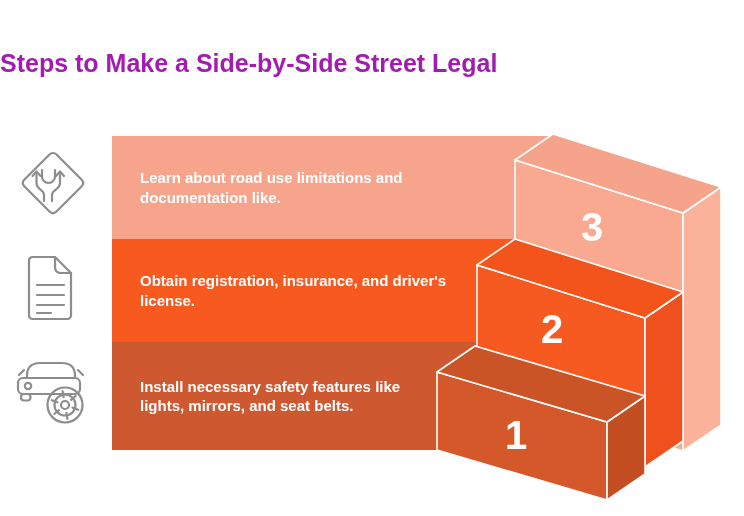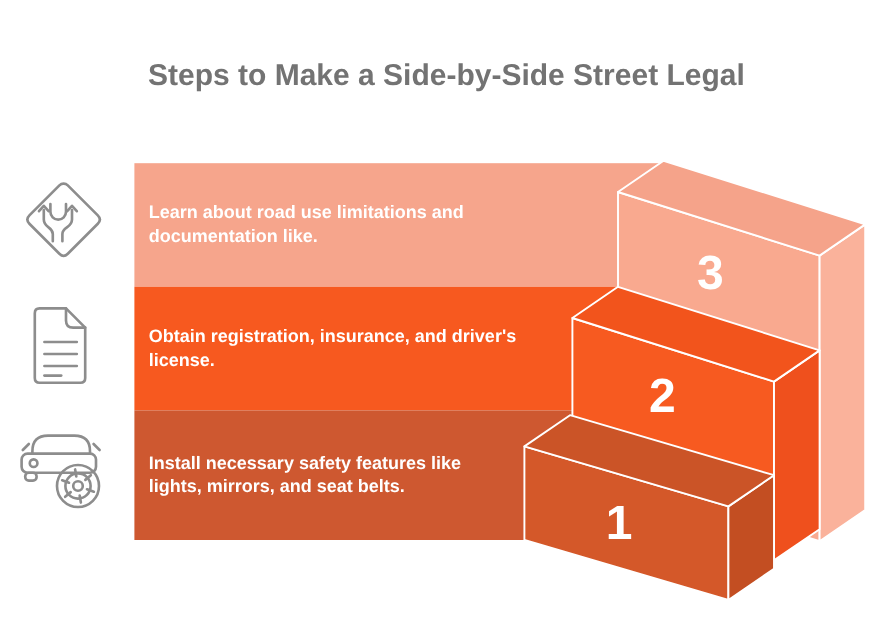--- a/index.html
+++ b/index.html
@@ -2,25 +2,25 @@
 <html><head>
 <meta charset="utf-8">
 <style>
   html,body { margin:0; padding:0; background:#fff; }
   .page {
     position:relative; width:744px; height:516px; background:#ffffff;
     font-family:"Liberation Sans", sans-serif; overflow:hidden;
   }
   .title {
     position:absolute; top:49px; left:0; width:100%; margin:0;
-    text-align:center; font-size:25px; font-weight:bold; color:#737373;
+    font-size:25px; font-weight:bold; color:#a21caf;
   }
   .band {
     position:absolute; left:112px; display:flex; flex-direction:column;
-    justify-content:center; padding-left:12px; box-sizing:border-box;
+    justify-content:center; padding-left:28px; box-sizing:border-box;
     color:#ffffff; font-size:15px; font-weight:bold; line-height:19.5px;
   }
   .band span { white-space:nowrap; }
   .band-top    { top:136px; height:103px; width:441px; background:#f6a58c; }
   .band-middle { top:239px; height:103px; width:404px; background:#f7591f; }
   .band-bottom { top:342px; height:108px; width:365px; background:#ce5830; }
   .icon { position:absolute; }
   .icon path, .icon rect, .icon circle, .icon line {
     fill:none; stroke:#8d8d8d; stroke-width:2.2;
     stroke-linecap:round; stroke-linejoin:round;

